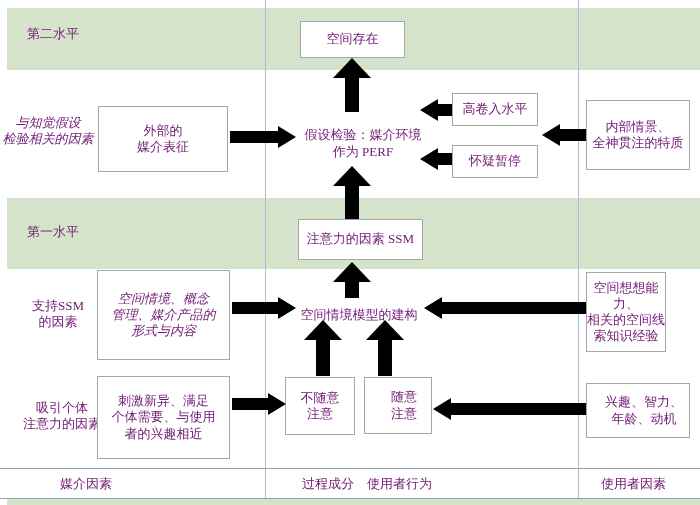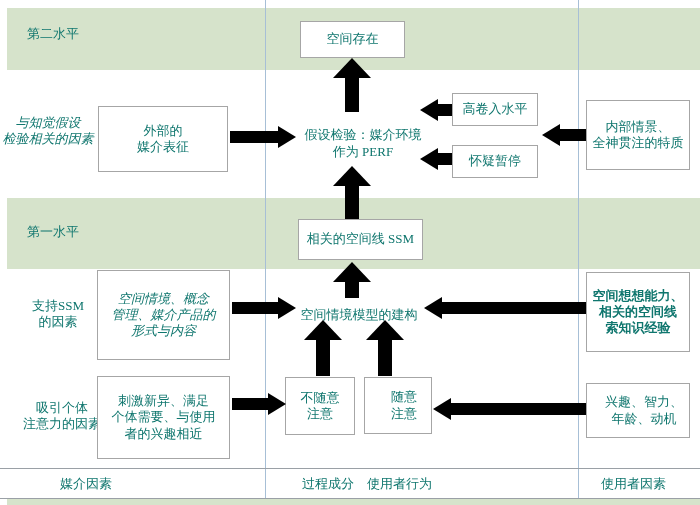--- a/index.html
+++ b/index.html
@@ -3,21 +3,21 @@
 <meta charset="utf-8">
 <style>
   * { margin: 0; padding: 0; box-sizing: border-box; }
   html, body { background: #fff; }
   .diagram {
     position: relative;
     width: 700px;
     height: 505px;
     background: #ffffff;
     font-family: "Liberation Serif", "DejaVu Serif", serif;
-    color: #0f766e;
+    color: #701a75;
     overflow: hidden;
     --band-green: #d6e3cb;
     --divider-blue: #a7bfd6;
     --line-gray: #9aa0a6;
     --box-border: #a6a6a6;
     --arrow: #000000;
   }
   .band { position: absolute; left: 7px; width: 693px; background: var(--band-green); }
   .vline { position: absolute; top: 0; width: 1px; height: 498px; background: var(--divider-blue); }
   .hline { position: absolute; left: 0; width: 700px; height: 1px; background: var(--line-gray); }
@@ -76,25 +76,25 @@
   <div class="lbl" style="left:14px; top:400px; width:96px;">吸引个体
 注意力的因素</div>
 
   <div class="bx" style="left:300px; top:21px; width:105px; height:37px;">空间存在</div>
   <div class="bx" style="left:98px; top:106px; width:130px; height:66px;">外部的
 媒介表征</div>
   <div class="bx" style="left:452px; top:145px; width:86px; height:33px;">怀疑暂停</div>
   <div class="bx" style="left:452px; top:93px; width:86px; height:33px;">高卷入水平</div>
   <div class="bx" style="left:586px; top:100px; width:104px; height:70px;text-align:center;">内部情景、
 全神贯注的特质</div>
-  <div class="bx" style="left:298px; top:219px; width:125px; height:41px;">相关的空间线 SSM</div>
+  <div class="bx" style="left:298px; top:219px; width:125px; height:41px;">注意力的因素 SSM</div>
   <div class="bx" style="left:97px; top:270px; width:133px; height:90px;font-style:italic;">空间情境、概念
 管理、媒介产品的
 形式与内容</div>
-  <div class="bx" style="left:586px; top:272px; width:104px; height:80px;font-weight:bold;">空间想想能力、
+  <div class="bx" style="left:586px; top:272px; width:80px; height:80px;">空间想想能力、
 相关的空间线
 索知识经验</div>
   <div class="bx" style="left:97px; top:376px; width:133px; height:83px;">刺激新异、满足
 个体需要、与使用
 者的兴趣相近</div>
   <div class="bx" style="left:285px; top:377px; width:70px; height:58px;">不随意
 注意</div>
   <div class="bx" style="left:364px; top:377px; width:68px; height:57px;padding-left:12px;">随意
 注意</div>
   <div class="bx" style="left:586px; top:383px; width:104px; height:55px;padding-left:12px;">兴趣、智力、

